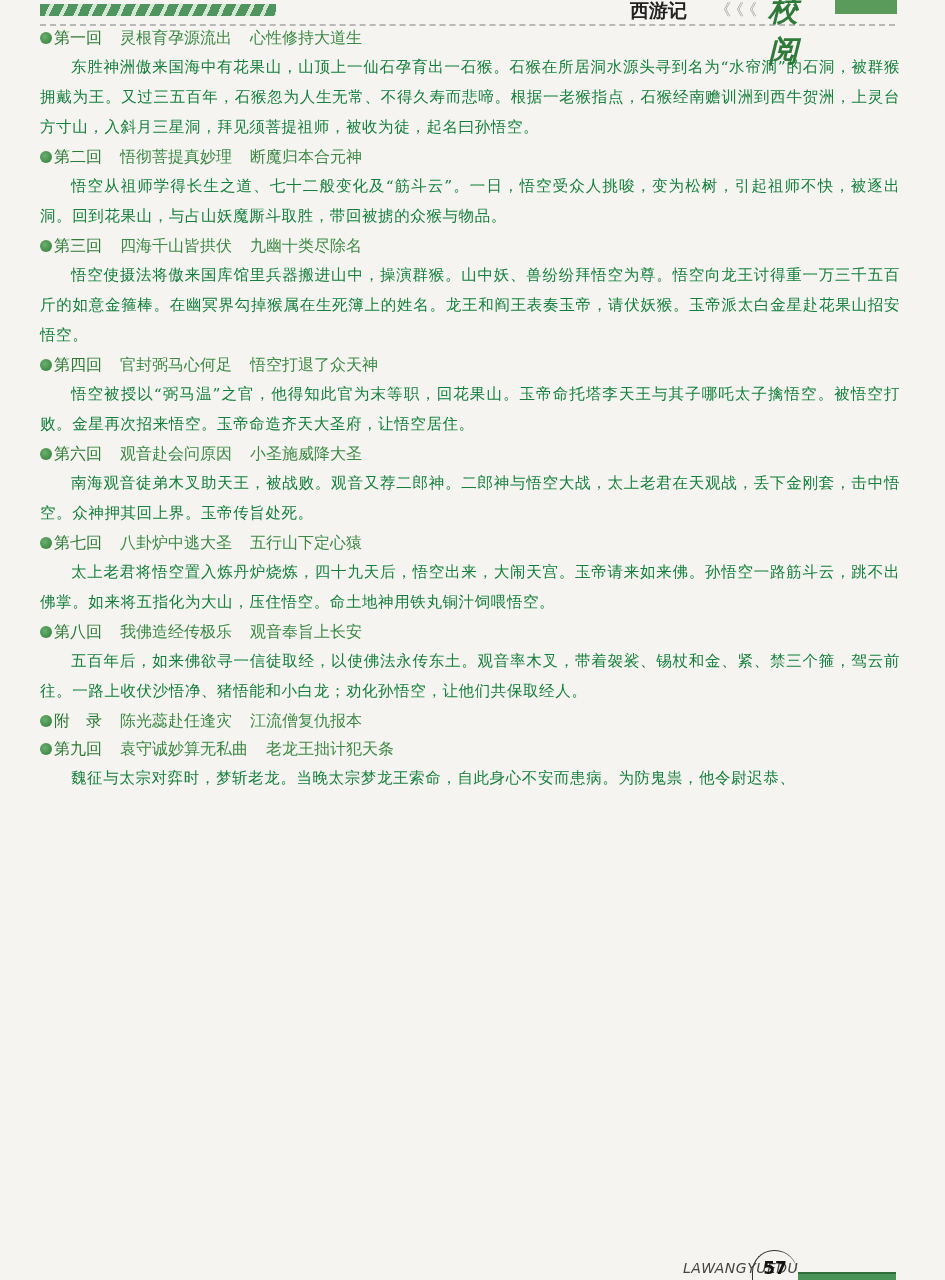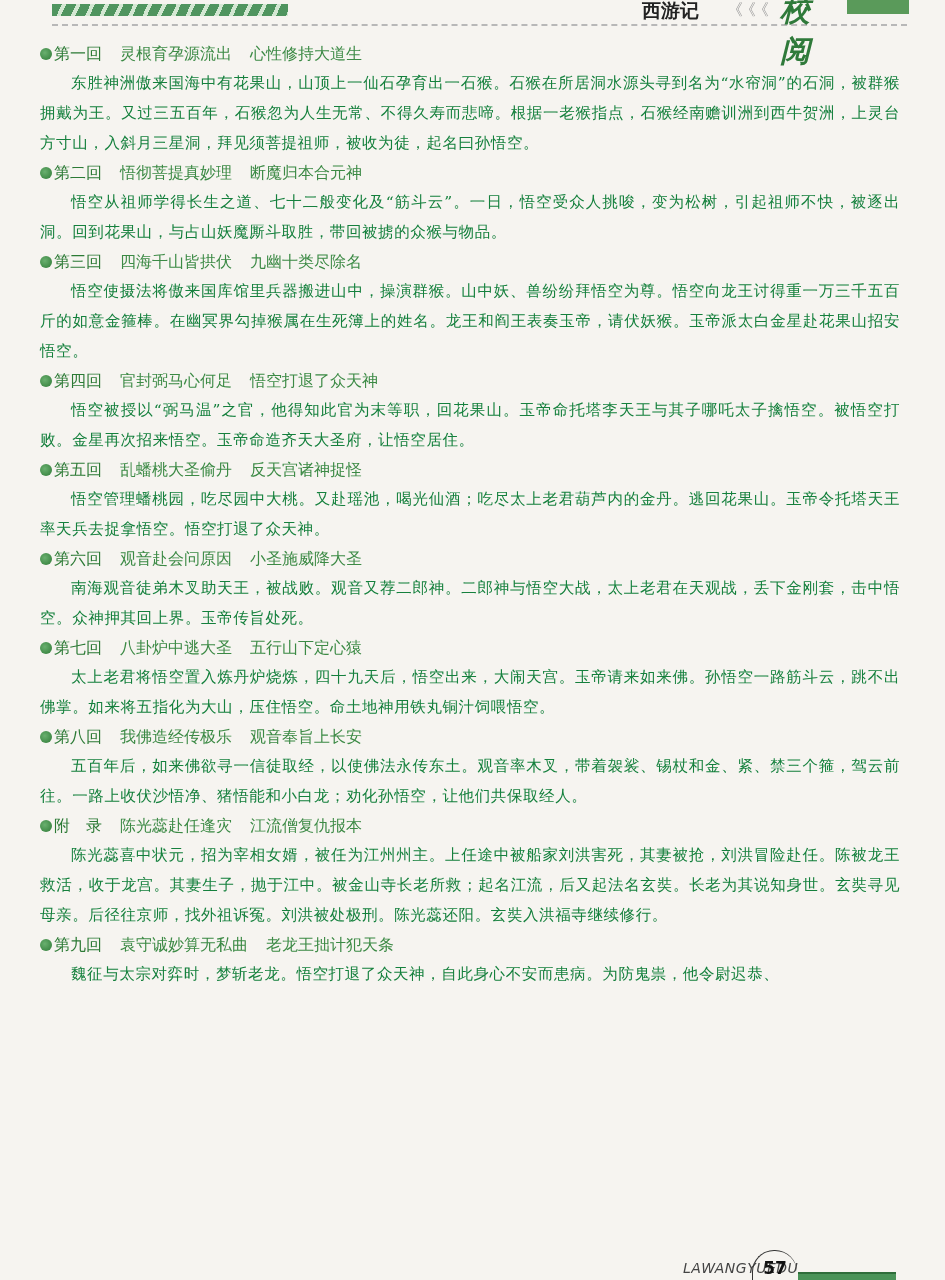--- a/index.html
+++ b/index.html
@@ -3,21 +3,21 @@
 <meta charset="utf-8">
 <style>
   html, body { margin: 0; padding: 0; }
   body {
     width: 945px; height: 1280px; overflow: hidden;
     background: #f6f4f0;
     font-family: "DejaVu Serif", serif;
     color: #1e1e1e;
     position: relative;
   }
-  .page-header { position: absolute; left: 0; top: 0; width: 780px; height: 36px; margin-left: 12px; }
+  .page-header { position: absolute; left: 0; top: 0; width: 780px; height: 36px; }
   .stripe-bar {
     position: absolute; left: 40px; top: 4px; width: 236px; height: 12px;
     background: repeating-linear-gradient(115deg, #3d8a4f 0 9px, #cfe6cf 9px 13px);
     opacity: .9;
   }
   .header-dash {
     position: absolute; left: 40px; top: 24px; width: 855px; height: 0;
     border-top: 2px dashed #b8b8b8;
   }
   .book-title {
@@ -29,21 +29,21 @@
     font-size: 16px; color: #9a9a9a; letter-spacing: -3px;
   }
   .section-label {
     position: absolute; left: 768px; top: -10px; font-family: "DejaVu Serif", serif;
     font-size: 30px; font-weight: bold; color: #2f7a3a; font-style: italic;
   }
   .green-block {
     position: absolute; left: 835px; top: 0; width: 62px; height: 14px;
     background: #5a9a5a;
   }
-  .content { position: absolute; left: 40px; top: 40px; width: 860px; }
+  .content { position: absolute; left: 40px; top: 24px; width: 860px; }
   .chapter-heading {
     font-family: "DejaVu Sans", sans-serif; font-size: 16px; color: #3c8a45;
     height: 28px; line-height: 28px; white-space: nowrap;
   }
   .dot {
     display: inline-block; width: 12px; height: 12px; border-radius: 50%;
     background: radial-gradient(circle at 40% 40%, #6ab06f, #2e7a36);
     vertical-align: -1px; margin-right: 2px;
   }
   .ch-num { color: #2c7a35; margin-right: 18px; }
@@ -103,26 +103,20 @@
     <p class="para">悟空使摄法将傲来国库馆里兵器搬进山中，操演群猴。山中妖、兽纷纷拜悟空为尊。悟空向龙王讨得重一万三千五百斤的如意金箍棒。在幽冥界勾掉猴属在生死簿上的姓名。龙王和阎王表奏玉帝，请伏妖猴。玉帝派太白金星赴花果山招安悟空。</p>
   </div>
 
   <div class="chapter">
     <div class="chapter-heading">
       <span class="dot"></span><span class="ch-num">第四回</span><span class="ch-t1">官封弼马心何足</span><span>悟空打退了众天神</span>
     </div>
     <p class="para">悟空被授以“弼马温”之官，他得知此官为末等职，回花果山。玉帝命托塔李天王与其子哪吒太子擒悟空。被悟空打败。金星再次招来悟空。玉帝命造齐天大圣府，让悟空居住。</p>
   </div>
 
-  <div class="chapter">
-    <div class="chapter-heading">
-      <span class="dot"></span><span class="ch-num">第五回</span><span class="ch-t1">乱蟠桃大圣偷丹</span><span>反天宫诸神捉怪</span>
-    </div>
-    <p class="para">悟空管理蟠桃园，吃尽园中大桃。又赴瑶池，喝光仙酒；吃尽太上老君葫芦内的金丹。逃回花果山。玉帝令托塔天王率天兵去捉拿悟空。悟空打退了众天神。</p>
-  </div>
 
   <div class="chapter">
     <div class="chapter-heading">
       <span class="dot"></span><span class="ch-num">第六回</span><span class="ch-t1">观音赴会问原因</span><span>小圣施威降大圣</span>
     </div>
     <p class="para">南海观音徒弟木叉助天王，被战败。观音又荐二郎神。二郎神与悟空大战，太上老君在天观战，丢下金刚套，击中悟空。众神押其回上界。玉帝传旨处死。</p>
   </div>
 
   <div class="chapter">
     <div class="chapter-heading">
@@ -135,31 +129,30 @@
     <div class="chapter-heading">
       <span class="dot"></span><span class="ch-num">第八回</span><span class="ch-t1">我佛造经传极乐</span><span>观音奉旨上长安</span>
     </div>
     <p class="para">五百年后，如来佛欲寻一信徒取经，以使佛法永传东土。观音率木叉，带着袈裟、锡杖和金、紧、禁三个箍，驾云前往。一路上收伏沙悟净、猪悟能和小白龙；劝化孙悟空，让他们共保取经人。</p>
   </div>
 
   <div class="chapter">
     <div class="chapter-heading">
       <span class="dot"></span><span class="ch-num">附　录</span><span class="ch-t1">陈光蕊赴任逢灾</span><span>江流僧复仇报本</span>
     </div>
-    <p class="para">陈光蕊喜中状元，招为宰相女婿，被任为江州州主。上任途中被船家刘洪害死，其妻被抢，刘洪冒险赴任。陈被龙王救活，收于龙宫。其妻生子，抛于江中。被金山寺长老所救；起名江流，后又起法名玄奘。长老为其说知身世。玄奘寻见母亲。后径往京师，找外祖诉冤。刘洪被处极刑。陈光蕊还阳。玄奘入洪福寺继续修行。</p>
   </div>
 
   <div class="chapter">
     <div class="chapter-heading">
       <span class="dot"></span><span class="ch-num">第九回</span><span class="ch-t1">袁守诚妙算无私曲</span><span>老龙王拙计犯天条</span>
     </div>
   </div>
 
   <div class="chapter">
-    <p class="para">魏征与太宗对弈时，梦斩老龙。悟空打退了众天神，自此身心不安而患病。为防鬼祟，他令尉迟恭、</p>
+    <p class="para">魏征与太宗对弈时，梦斩老龙。当晚太宗梦龙王索命，自此身心不安而患病。为防鬼祟，他令尉迟恭、</p>
   </div>
 </div>
 
 <div class="footer">
   <span class="footer-brand">LAWANGYUEDU</span>
   <span class="footer-page">57</span>
   <div class="footer-bar"></div>
 </div>
 
 </body></html>

